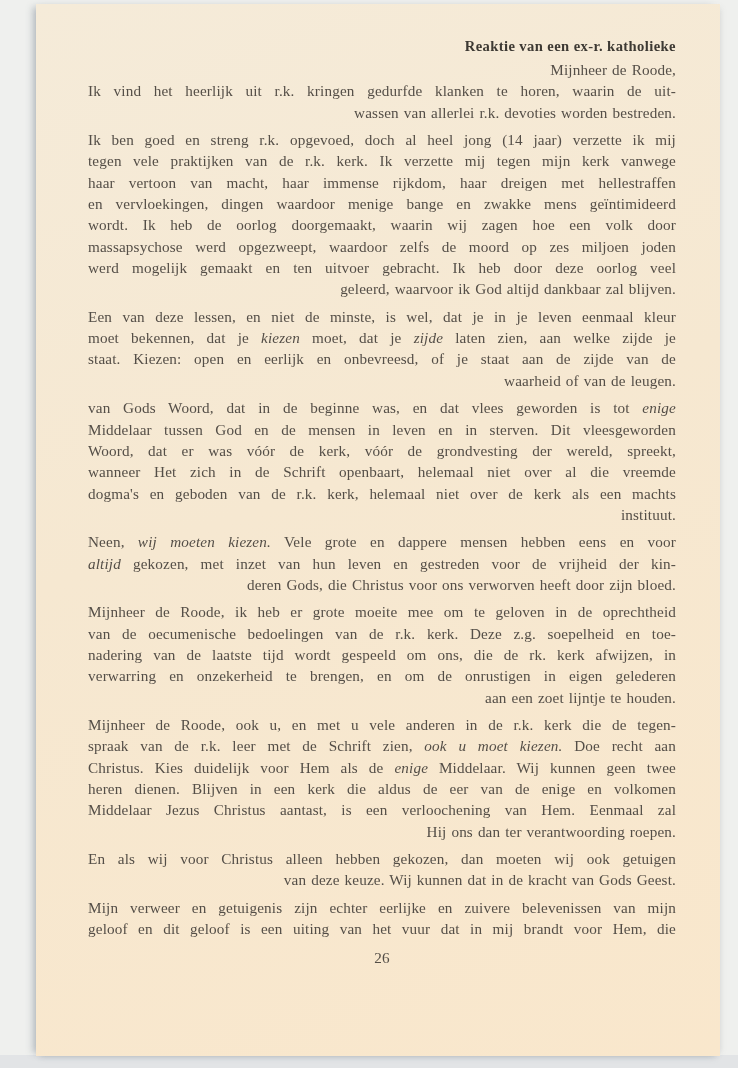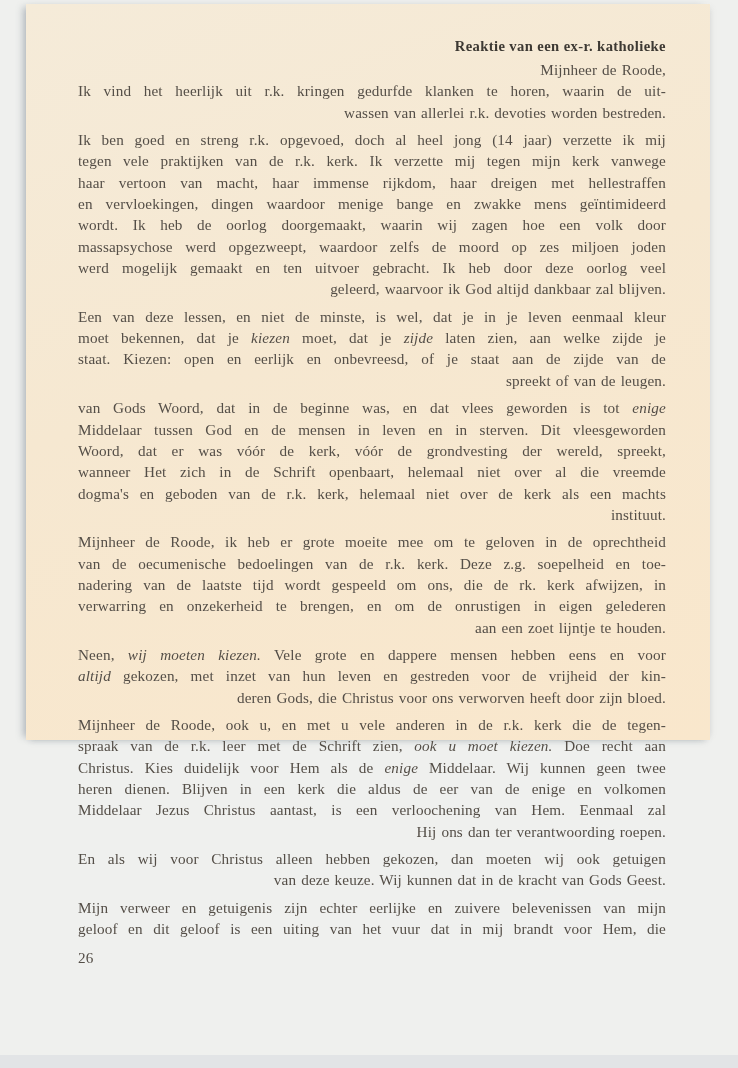--- a/index.html
+++ b/index.html
@@ -13,22 +13,22 @@
     font-family: "Liberation Serif", "DejaVu Serif", serif;
   }
   .backdrop-strip-bottom {
     position: absolute;
     left: 0; bottom: 0;
     width: 738px; height: 13px;
     background: var(--backdrop-bottom, #e2e4e6);
   }
   .scan-page {
     position: absolute;
-    left: 26px; top: 4px;
-    width: 684px; height: 736px;
+    left: 36px; top: 4px;
+    width: 684px; height: 1052px;
     background: linear-gradient(160deg,
       var(--page-top, #f5ebd9) 0%,
       var(--page-mid, #f6e8d1) 45%,
       var(--page-bottom, #f9e7cc) 100%);
     box-shadow: -6px 0 7px -3px rgba(110, 122, 135, 0.45),
                  4px 0 6px -4px rgba(140, 140, 140, 0.25),
                  0 5px 6px -4px rgba(120, 128, 138, 0.30);
   }
   .content {
     position: absolute;
@@ -56,20 +56,21 @@
   }
   .line.just {
     text-align: justify;
     text-align-last: justify;
   }
   .line em { }
   .page-number {
     line-height: 21.35px;
     letter-spacing: 0.15px;
     margin-top: 3px;
+    text-align: center;
   }
 </style>
 </head>
 <body>
 
 <div class="backdrop-strip-bottom"></div>
 
 <div class="scan-page">
   <div class="content">
     <div class="running-head">Reaktie van een ex-r. katholieke</div>
@@ -86,41 +87,41 @@
           <div class="line just"><span>en vervloekingen, dingen waardoor menige bange en zwakke mens geïntimideerd</span></div>
           <div class="line just"><span>wordt. Ik heb de oorlog doorgemaakt, waarin wij zagen hoe een volk door</span></div>
           <div class="line just"><span>massapsychose werd opgezweept, waardoor zelfs de moord op zes miljoen joden</span></div>
           <div class="line just"><span>werd mogelijk gemaakt en ten uitvoer gebracht. Ik heb door deze oorlog veel</span></div>
           <div class="line"><span>geleerd, waarvoor ik God altijd dankbaar zal blijven.</span></div>
         </div>
         <div class="paragraph">
           <div class="line just"><span>Een van deze lessen, en niet de minste, is wel, dat je in je leven eenmaal kleur</span></div>
           <div class="line just"><span>moet bekennen, dat je </span><em>kiezen</em><span> moet, dat je </span><em>zijde</em><span> laten zien, aan welke zijde je</span></div>
           <div class="line just"><span>staat. Kiezen: open en eerlijk en onbevreesd, of je staat aan de zijde van de</span></div>
-          <div class="line"><span>spreekt of van de leugen.</span></div>
+          <div class="line"><span>waarheid of van de leugen.</span></div>
         </div>
         <div class="paragraph">
           <div class="line just"><span>van Gods Woord, dat in de beginne was, en dat vlees geworden is tot </span><em>enige</em></div>
           <div class="line just"><span>Middelaar tussen God en de mensen in leven en in sterven. Dit vleesgeworden</span></div>
           <div class="line just"><span>Woord, dat er was vóór de kerk, vóór de grondvesting der wereld, spreekt,</span></div>
           <div class="line just"><span>wanneer Het zich in de Schrift openbaart, helemaal niet over al die vreemde</span></div>
           <div class="line just"><span>dogma's en geboden van de r.k. kerk, helemaal niet over de kerk als een machts</span></div>
           <div class="line"><span>instituut.</span></div>
         </div>
         <div class="paragraph">
+          <div class="line just"><span>Neen, </span><em>wij moeten kiezen.</em><span> Vele grote en dappere mensen hebben eens en voor</span></div>
+          <div class="line just"><em>altijd</em><span> gekozen, met inzet van hun leven en gestreden voor de vrijheid der kin-</span></div>
+          <div class="line"><span>deren Gods, die Christus voor ons verworven heeft door zijn bloed.</span></div>
+        </div>
+        <div class="paragraph">
           <div class="line just"><span>Mijnheer de Roode, ik heb er grote moeite mee om te geloven in de oprechtheid</span></div>
           <div class="line just"><span>van de oecumenische bedoelingen van de r.k. kerk. Deze z.g. soepelheid en toe-</span></div>
           <div class="line just"><span>nadering van de laatste tijd wordt gespeeld om ons, die de rk. kerk afwijzen, in</span></div>
           <div class="line just"><span>verwarring en onzekerheid te brengen, en om de onrustigen in eigen gelederen</span></div>
           <div class="line"><span>aan een zoet lijntje te houden.</span></div>
-        </div>
-        <div class="paragraph">
-          <div class="line just"><span>Neen, </span><em>wij moeten kiezen.</em><span> Vele grote en dappere mensen hebben eens en voor</span></div>
-          <div class="line just"><em>altijd</em><span> gekozen, met inzet van hun leven en gestreden voor de vrijheid der kin-</span></div>
-          <div class="line"><span>deren Gods, die Christus voor ons verworven heeft door zijn bloed.</span></div>
         </div>
         <div class="paragraph">
           <div class="line just"><span>Mijnheer de Roode, ook u, en met u vele anderen in de r.k. kerk die de tegen-</span></div>
           <div class="line just"><span>spraak van de r.k. leer met de Schrift zien, </span><em>ook u moet kiezen.</em><span> Doe recht aan</span></div>
           <div class="line just"><span>Christus. Kies duidelijk voor Hem als de </span><em>enige</em><span> Middelaar. Wij kunnen geen twee</span></div>
           <div class="line just"><span>heren dienen. Blijven in een kerk die aldus de eer van de enige en volkomen</span></div>
           <div class="line just"><span>Middelaar Jezus Christus aantast, is een verloochening van Hem. Eenmaal zal</span></div>
           <div class="line"><span>Hij ons dan ter verantwoording roepen.</span></div>
         </div>
         <div class="paragraph">

